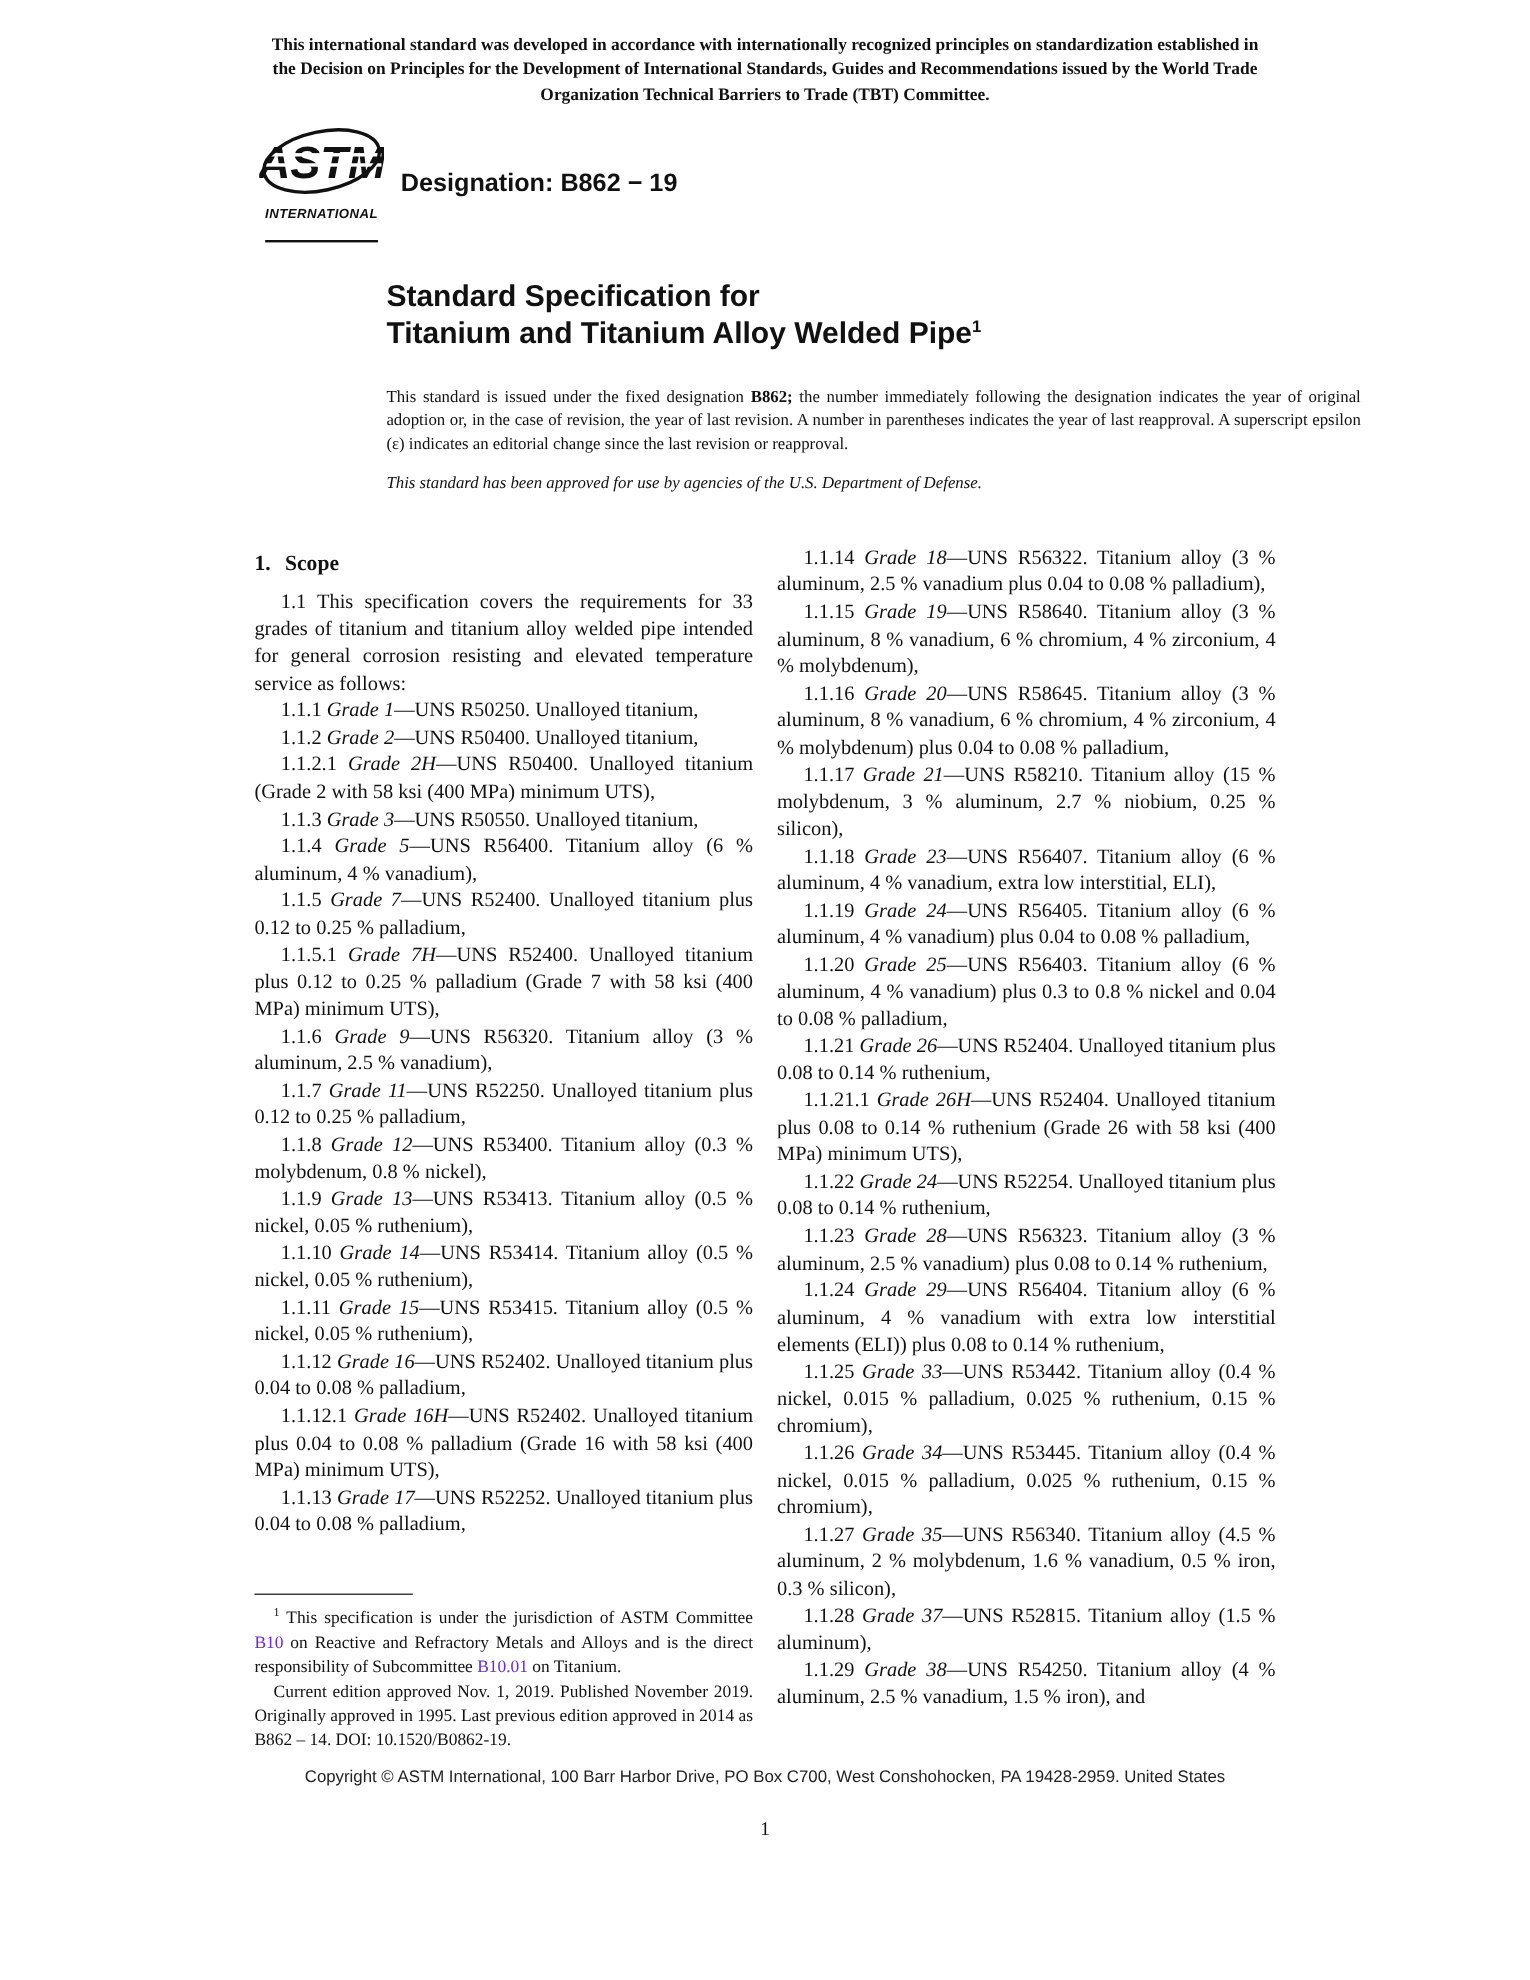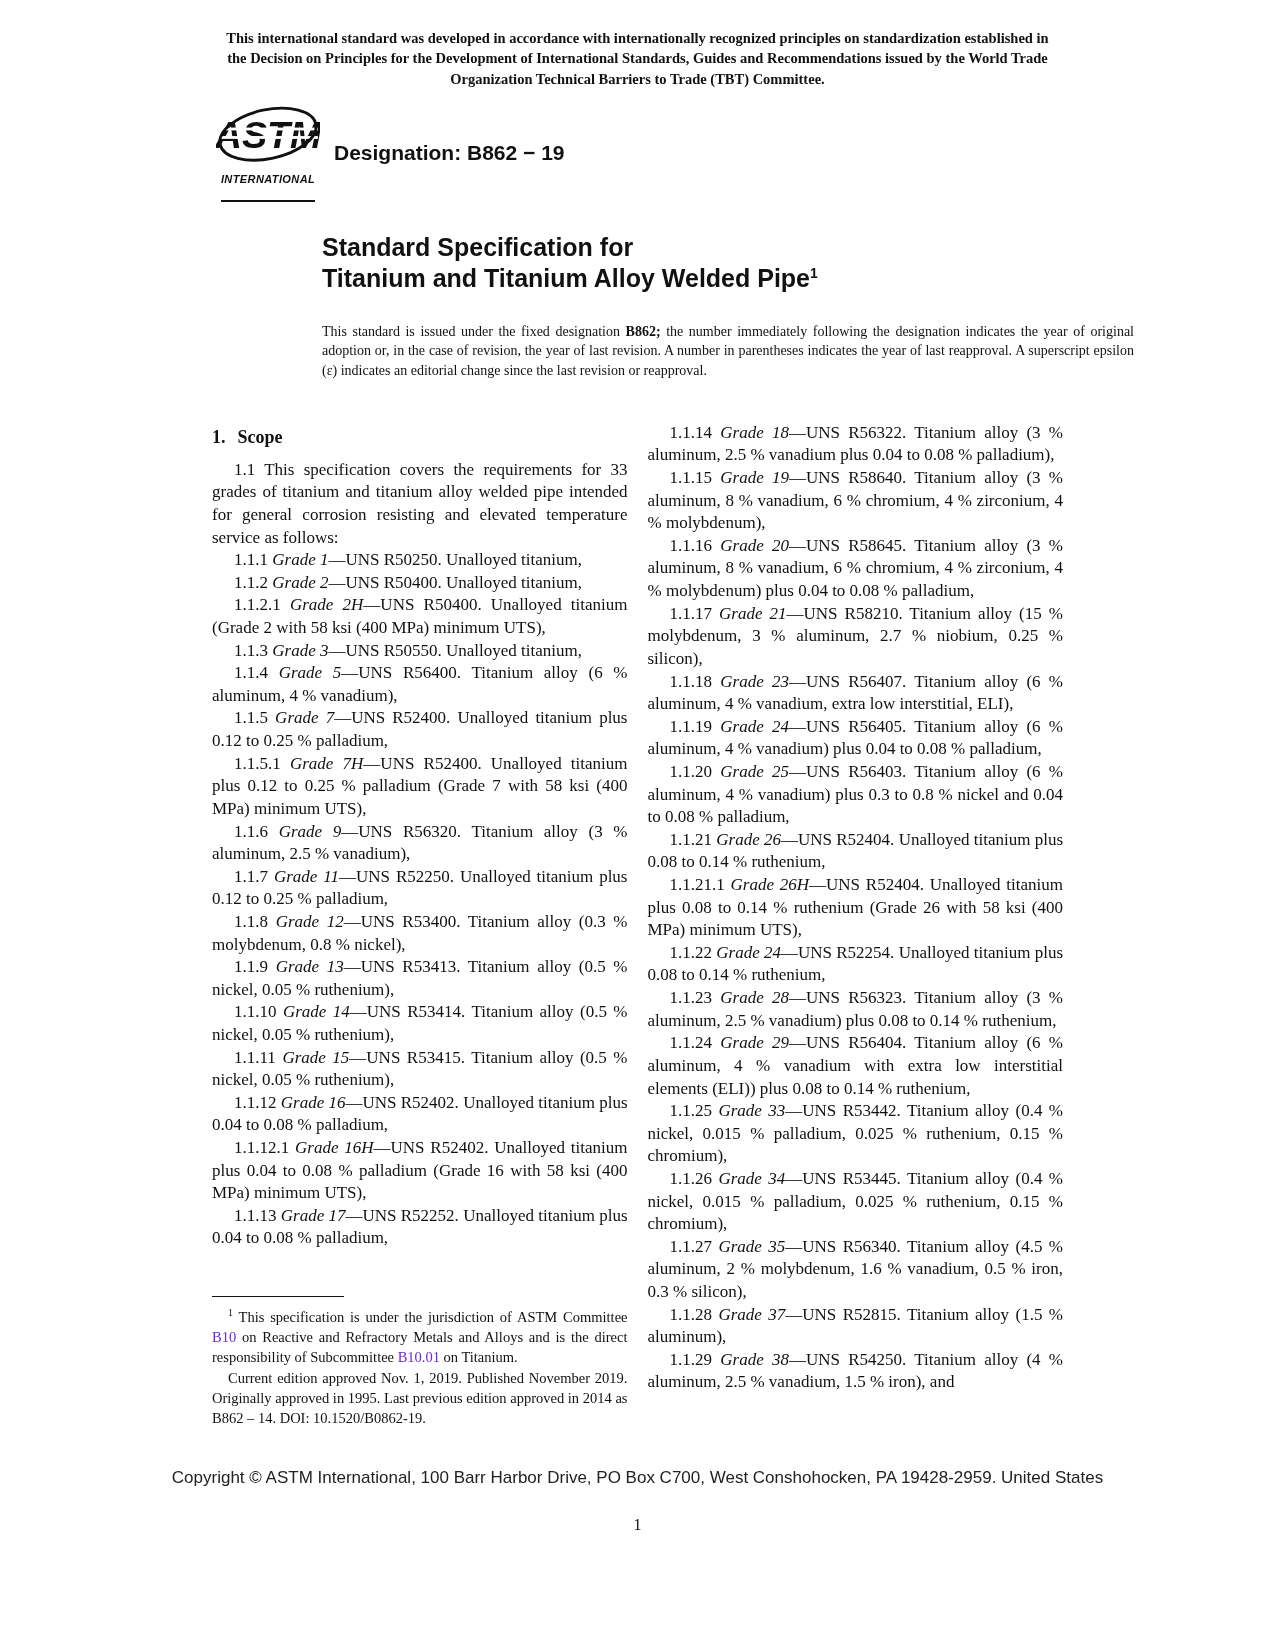--- a/index.html
+++ b/index.html
@@ -58,21 +58,21 @@
   .footnote-block { margin-top:46px; }
   .fn-rule { width:132px; border-top:1.5px solid #111; margin-bottom:9px; }
   .fn { font-size:14.5px; line-height:1.38; text-align:justify; text-indent:16px; }
   .fn sup { font-size:10px; vertical-align:super; }
   .fn2 { margin-top:1px; }
   .link { color:#6d28d9; text-decoration:none; }
   .footer {
     position:absolute; bottom:162px; left:0; right:0;
     text-align:center;
     font-family:"Liberation Sans", sans-serif;
-    font-size:17px; color:#222;
+    font-size:14px; color:#222;
   }
   .pagenum {
     position:absolute; bottom:116px; left:0; right:0;
     text-align:center; font-size:16px;
   }
 </style>
 </head>
 <body>
 
 <div class="page">
@@ -92,20 +92,21 @@
     <div class="designation">Designation: B862 − 19</div>
   </div>
 
   <div class="titleblock">
     <div class="title1">Standard Specification for</div>
     <div class="title2"><span>Titanium and Titanium Alloy Welded Pipe</span><sup>1</sup></div>
   </div>
 
   <p class="issued"><span>This standard is issued under the fixed designation </span><b>B862;</b><span> the number immediately following the designation indicates the year of original adoption or, in the case of revision, the year of last revision. A number in parentheses indicates the year of last reapproval. A superscript epsilon (ε) indicates an editorial change since the last revision or reapproval.</span></p>
 
+  <p class="dod">This standard has been approved for use by agencies of the U.S. Department of Defense.</p>
 
   <div class="columns">
 
     <div class="col">
       <h2 class="scope-head"><span>1.</span><span class="hsp">Scope</span></h2>
       <p class="body-p">1.1 This specification covers the requirements for 33 grades of titanium and titanium alloy welded pipe intended for general corrosion resisting and elevated temperature service as follows:</p>
       <div id="scope-list-left">
           <p class="li"><span>1.1.1 </span><span class="it">Grade 1</span><span>—UNS R50250. Unalloyed titanium,</span></p>
           <p class="li"><span>1.1.2 </span><span class="it">Grade 2</span><span>—UNS R50400. Unalloyed titanium,</span></p>
           <p class="li"><span>1.1.2.1 </span><span class="it">Grade 2H</span><span>—UNS R50400. Unalloyed titanium (Grade 2 with 58 ksi (400 MPa) minimum UTS),</span></p>

